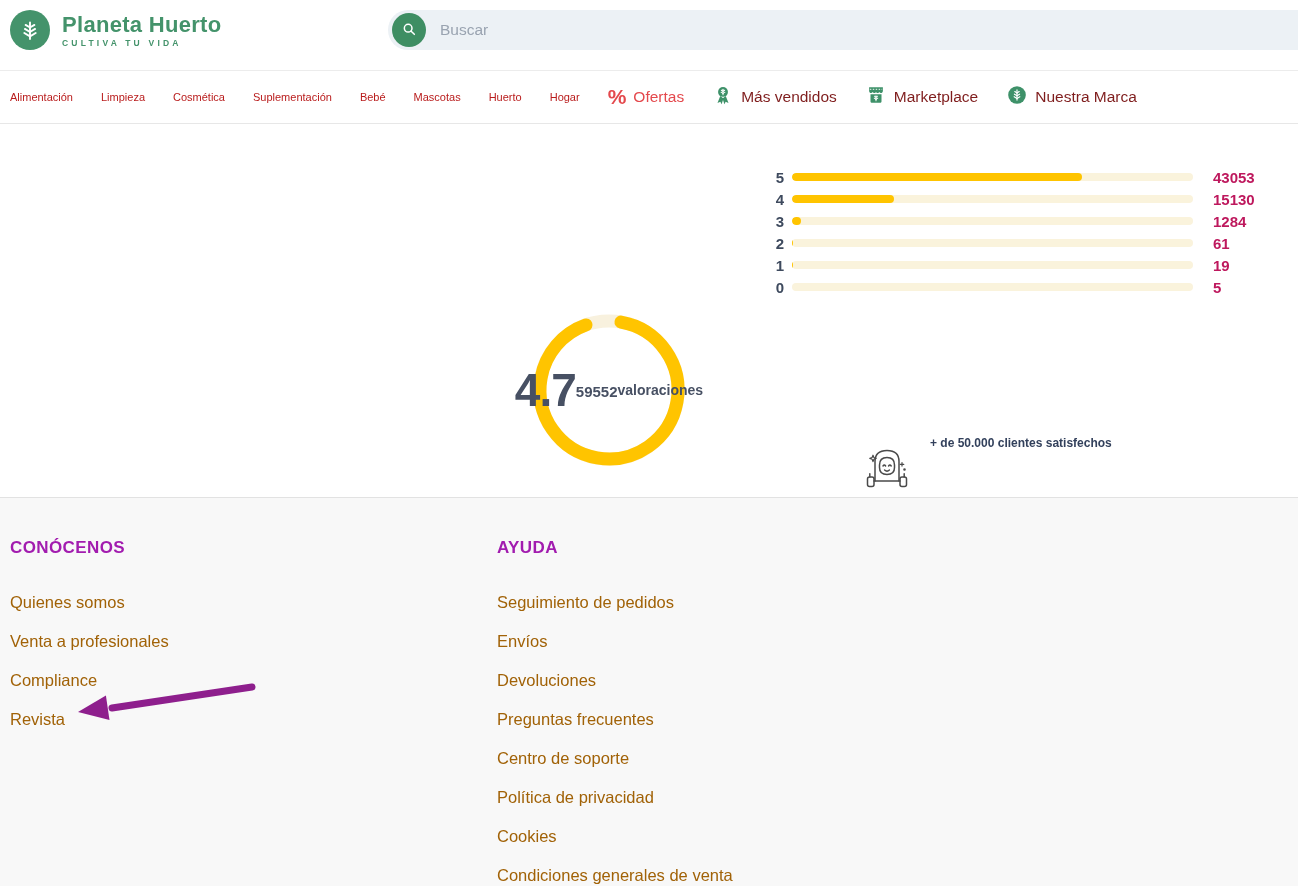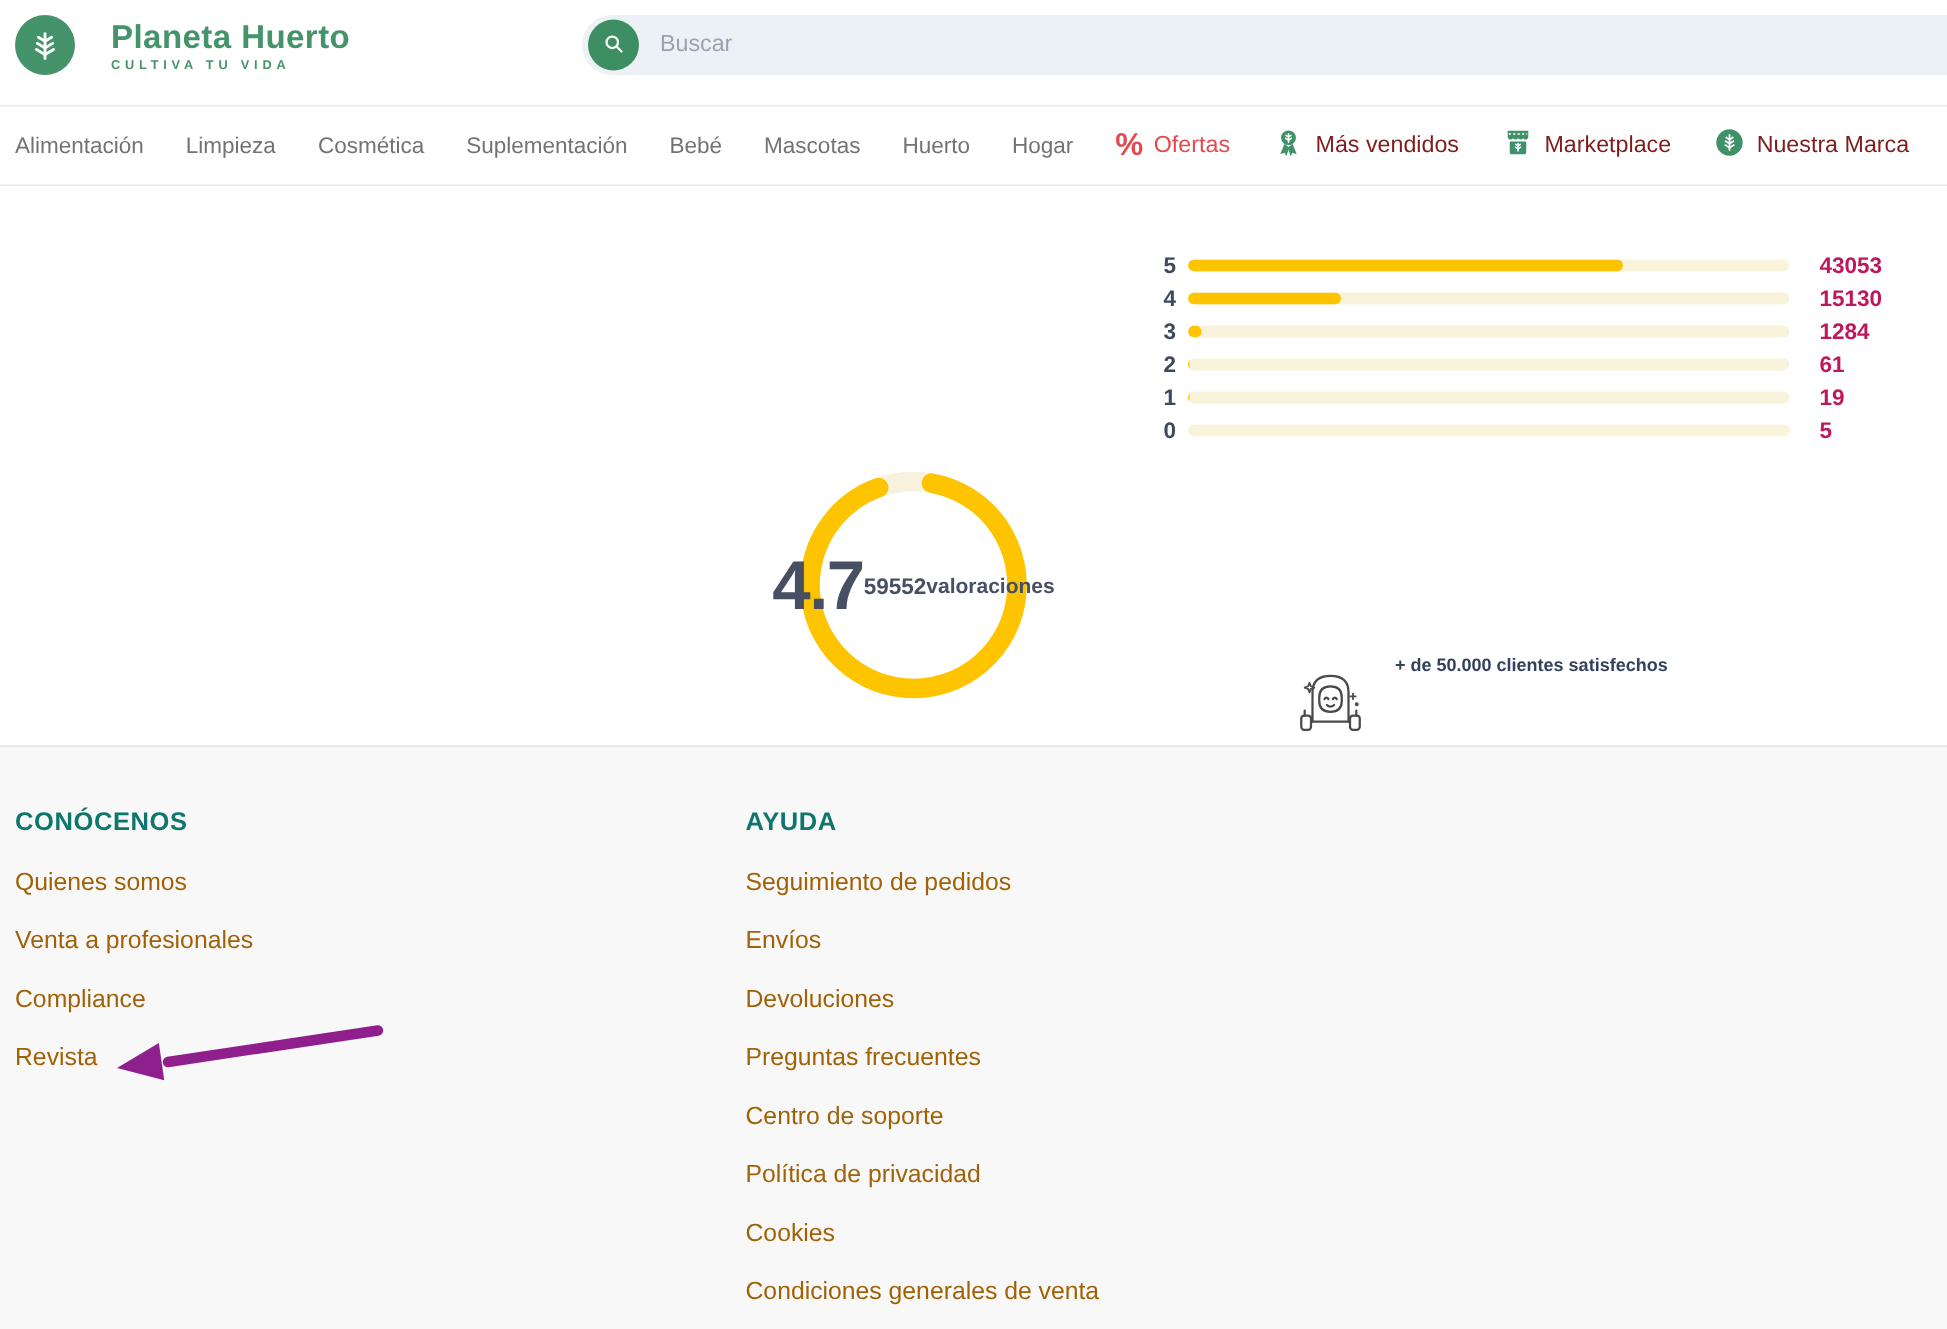--- a/index.html
+++ b/index.html
@@ -2,35 +2,35 @@
 <html><head>
 <meta charset="utf-8">
 <style>
   * { margin:0; padding:0; box-sizing:border-box; }
   html,body { background:#fff; }
   body { font-family:"Liberation Sans", sans-serif; }
   #screen { position:relative; width:1298px; height:886px; background:#fff; overflow:hidden; }
 
   
   .header { position:absolute; left:0; top:0; width:100%; height:70px; background:#fff; }
-  .logo { position:absolute; left:10px; top:10px; display:flex; align-items:center; gap:24px; cursor:pointer; }
+  .logo { position:absolute; left:10px; top:10px; display:flex; align-items:center; gap:12px; cursor:pointer; }
   .logo-circle { width:40px; height:40px; border-radius:50%; background:#44936B; display:flex; align-items:center; justify-content:center; }
   .logo-circle svg { width:24px; height:24px; }
   .brand-name { font-size:22px; font-weight:600; color:#44936B; letter-spacing:.3px; line-height:24px; }
   .brand-tagline { font-size:8.5px; font-weight:700; color:#44936B; letter-spacing:3.2px; margin-top:1px; }
 
   .searchbar { position:absolute; left:388px; right:0; top:10px; height:40px; background:#ECF1F5; border-radius:22px 0 0 22px; }
   .search-btn { position:absolute; left:4px; top:3px; width:34px; height:34px; border-radius:50%; background:#3E8E63; display:flex; align-items:center; justify-content:center; cursor:pointer; border:none; }
   .search-btn svg { width:20px; height:20px; }
   .search-input { position:absolute; left:52px; top:0; width:calc(100% - 60px); height:40px; background:transparent; border:none; outline:none; font-size:15.5px; color:#3c4656; font-family:"Liberation Sans", sans-serif; }
   .search-input::placeholder { color:#99A3B0; }
 
   
   .navbar { position:absolute; left:0; top:70px; width:100%; height:54px; border-top:1px solid #ECECEC; border-bottom:1px solid #E7E7E7; display:flex; align-items:center; padding:0 10px; gap:28px; background:#fff; }
-  .nav-link { font-size:15px; color:#737373; text-decoration:none; cursor:pointer; white-space:nowrap; }
+  .nav-link { font-size:11px; color:#b91c1c; text-decoration:none; cursor:pointer; white-space:nowrap; }
   .nav-hl { display:flex; align-items:center; gap:7px; font-size:15.5px; text-decoration:none; cursor:pointer; white-space:nowrap; }
   .nav-hl.red { color:#E4494D; }
   .nav-hl.green { color:#7f1d1d; }
   .pct-glyph { font-size:21px; font-weight:700; color:#E4494D; line-height:20px; }
   .nav-hl svg { width:22px; height:22px; }
 
   
   .ratings { position:absolute; left:0; top:124px; width:100%; height:373px; background:#fff; }
   .donut-wrap { position:absolute; left:527px; top:184px; width:164px; height:164px; }
   .donut-text { position:absolute; inset:0; display:flex; align-items:center; justify-content:center; color:#475063; }
@@ -46,21 +46,21 @@
 
   .satisfied-icon { position:absolute; left:861px; top:316px; width:52px; height:52px; }
   .satisfied-text { position:absolute; left:930px; top:312px; font-size:12px; font-weight:700; color:#33415C; }
   .opinions-btn { position:absolute; left:929px; top:336px; width:152px; height:39px; background:#F8A700; border:none; border-radius:6px; font-family:"Liberation Sans", sans-serif; font-size:15.5px; font-weight:700; color:#3A4A5E; cursor:pointer; }
 
   
   .footer { position:absolute; left:0; top:497px; width:100%; height:389px; background:#F8F8F8; border-top:1px solid #E2E2E2; }
   .foot-col { position:absolute; top:40px; }
   .foot-col.c1 { left:10px; }
   .foot-col.c2 { left:497px; }
-  .foot-heading { font-size:17px; font-weight:700; color:#0f766e; letter-spacing:.4px; margin-bottom:21px; }
+  .foot-heading { font-size:17px; font-weight:700; color:#a21caf; letter-spacing:.4px; margin-bottom:35px; }
   .foot-link { display:block; font-size:16.5px; color:#a16207; text-decoration:none; line-height:18px; margin-bottom:21px; cursor:pointer; }
 
   .annotation-arrow { position:absolute; left:70px; top:675px; width:195px; height:52px; pointer-events:none; }
 </style>
 </head>
 <body>
 
 <div id="screen">
 
   <div class="header">

